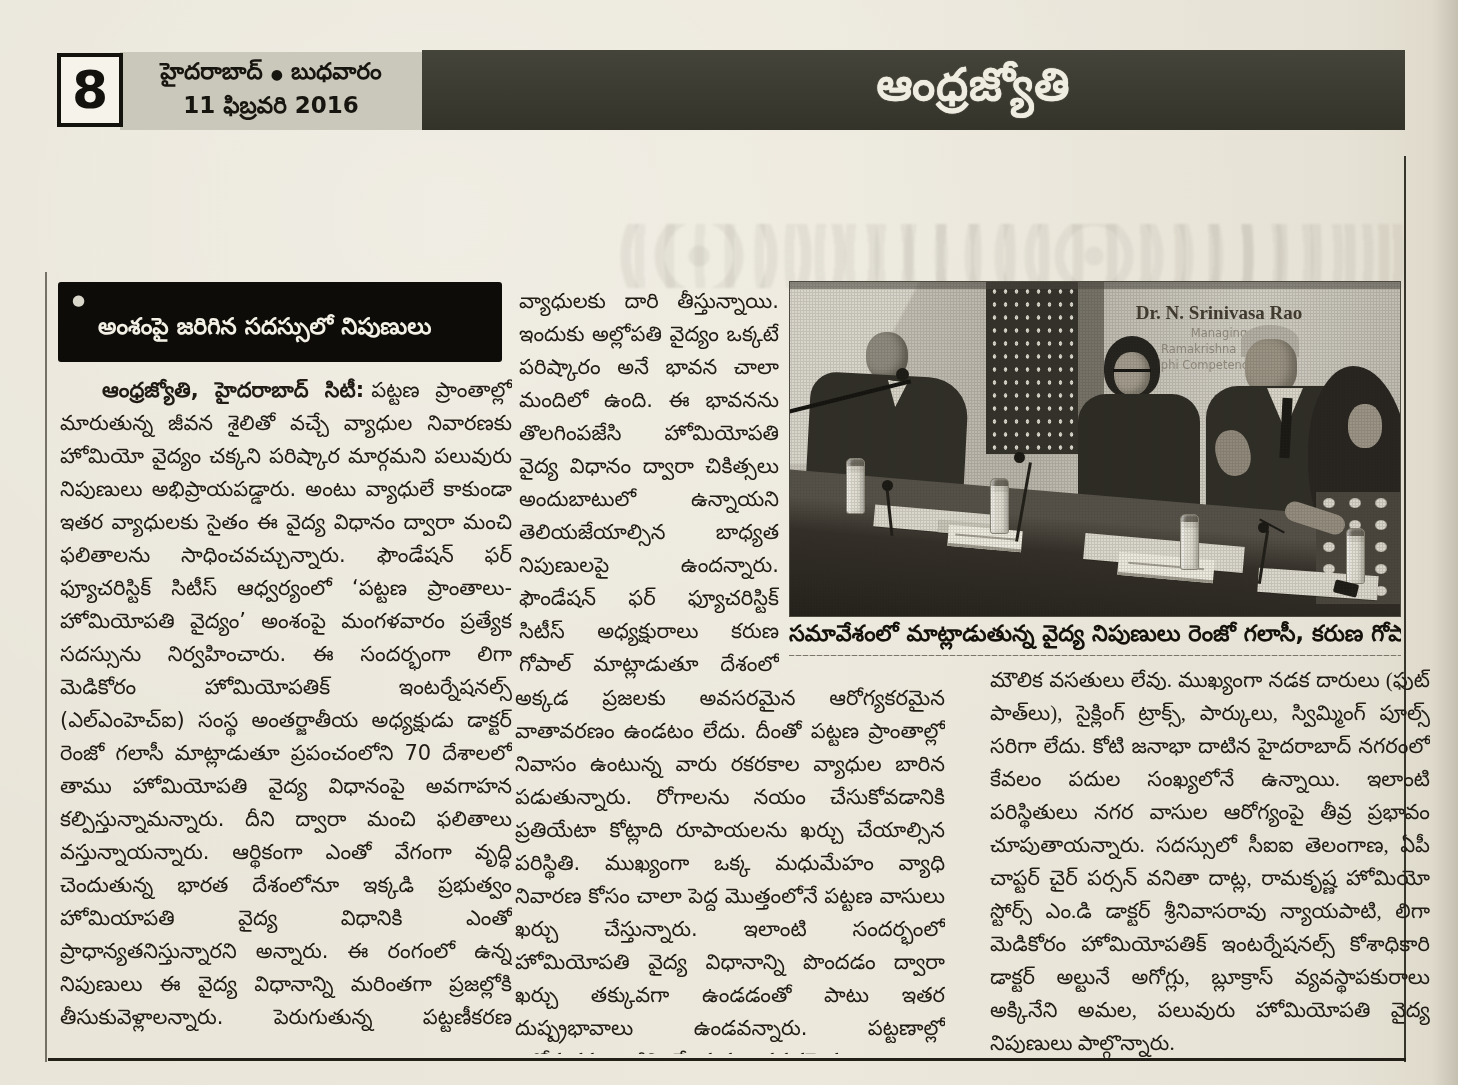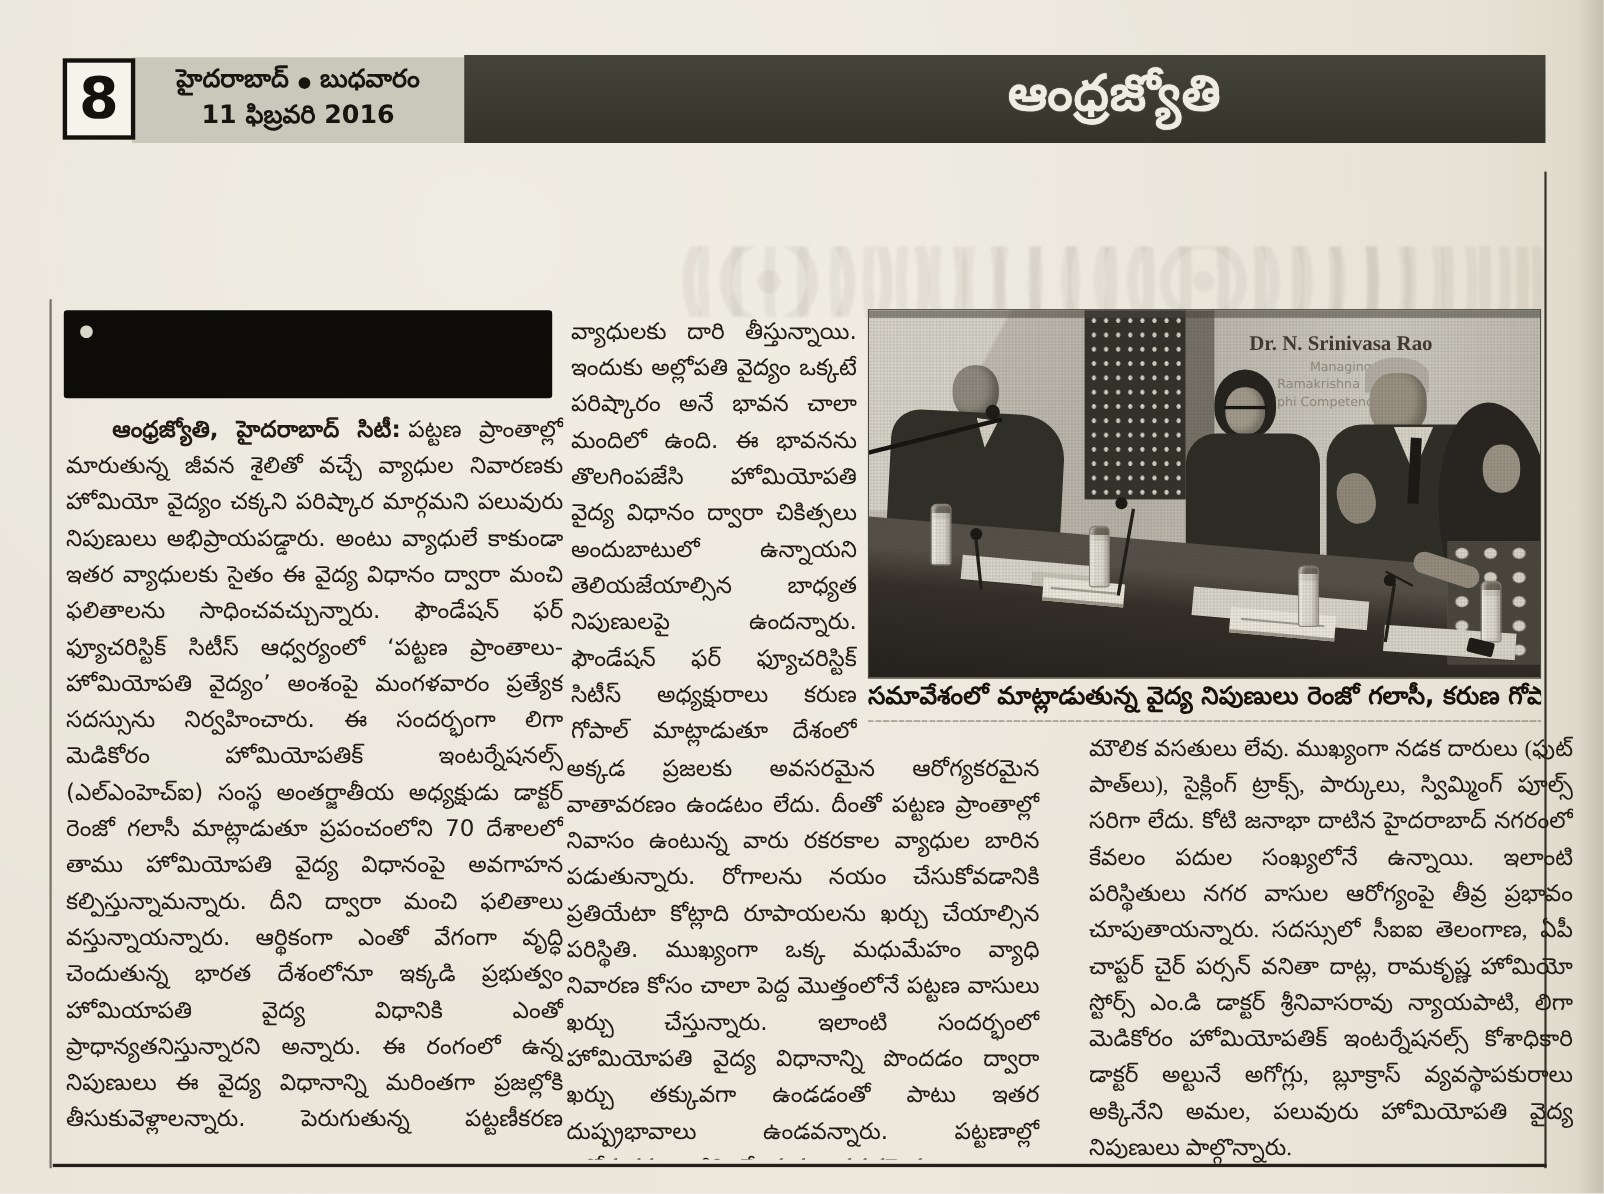--- a/index.html
+++ b/index.html
@@ -35,21 +35,21 @@
     background:#f5f3ea;border:4px solid #14120d;box-sizing:border-box;
     display:flex;align-items:center;justify-content:center;
     font-size:52px;font-weight:bold;color:#14120d;
   }
   .brand-bar{
     position:absolute;left:422px;top:50px;width:983px;height:80px;
     background:linear-gradient(180deg,#45443a,#34332a);
   }
   .brand-name{
     position:absolute;left:50%;top:50%;
-    transform:translate(-50%,-50%);margin-left:100px;
+    transform:translate(-50%,-50%);margin-left:60px;
     color:#efece1;font-size:45px;font-weight:bold;letter-spacing:1px;
     text-shadow:0 0 1px #efece1;
     white-space:nowrap;
   }
 
   
   .headline{
     position:absolute;left:58px;top:158px;width:1348px;height:122px;
     font-size:75px;line-height:1.3;font-weight:900;color:#14110c;
     text-shadow:1.2px 0 0 #14110c, -0.6px 0 0 #14110c;
@@ -188,20 +188,21 @@
   <div class="ghost-bleed"></div>
 
   <div class="rule-left"></div>
   <div class="rule-right"></div>
   <div class="rule-bottom"></div>
 
   <div class="subhead">
     <div class="l1">
       <span class="bullet">●</span>
     </div>
+    <div class="l2">అంశంపై జరిగిన సదస్సులో నిపుణులు</div>
   </div>
 
   <div class="bodycol col1">
     <span class="dateline">ఆంధ్రజ్యోతి, హైదరాబాద్ సిటీ:</span><span>పట్టణ ప్రాంతాల్లో మారుతున్న జీవన శైలితో వచ్చే వ్యాధుల నివారణకు హోమియో వైద్యం చక్కని పరిష్కార మార్గమని పలువురు నిపుణులు అభిప్రాయపడ్డారు. అంటు వ్యాధులే కాకుండా ఇతర వ్యాధులకు సైతం ఈ వైద్య విధానం ద్వారా మంచి ఫలితాలను సాధించవచ్చున్నారు. ఫౌండేషన్ ఫర్ ఫ్యూచరిస్టిక్ సిటీస్ ఆధ్వర్యంలో ‘పట్టణ ప్రాంతాలు-హోమియోపతి వైద్యం’ అంశంపై మంగళవారం ప్రత్యేక సదస్సును నిర్వహించారు. ఈ సందర్భంగా లిగా మెడికోరం హోమియోపతిక్ ఇంటర్నేషనల్స్ (ఎల్ఎంహెచ్ఐ) సంస్థ అంతర్జాతీయ అధ్యక్షుడు డాక్టర్ రెంజో గలాసీ మాట్లాడుతూ ప్రపంచంలోని 70 దేశాలలో తాము హోమియోపతి వైద్య విధానంపై అవగాహన కల్పిస్తున్నామన్నారు. దీని ద్వారా మంచి ఫలితాలు వస్తున్నాయన్నారు. ఆర్థికంగా ఎంతో వేగంగా వృద్ధి చెందుతున్న భారత దేశంలోనూ ఇక్కడి ప్రభుత్వం హోమియాపతి వైద్య విధానికి ఎంతో ప్రాధాన్యతనిస్తున్నారని అన్నారు. ఈ రంగంలో ఉన్న నిపుణులు ఈ వైద్య విధానాన్ని మరింతగా ప్రజల్లోకి తీసుకువెళ్లాలన్నారు. పెరుగుతున్న పట్టణీకరణ నేపథ్యంలో జీవనశైలిలో ఎన్నో మార్పులు వస్తున్నాయి. ఇవి తీవ్ర అనారోగ్యాలకు,</span>
   </div>
   <div class="bodycol col2">వ్యాధులకు దారి తీస్తున్నాయి. ఇందుకు అల్లోపతి వైద్యం ఒక్కటే పరిష్కారం అనే భావన చాలా మందిలో ఉంది. ఈ భావనను తొలగింపజేసి హోమియోపతి వైద్య విధానం ద్వారా చికిత్సలు అందుబాటులో ఉన్నాయని తెలియజేయాల్సిన బాధ్యత నిపుణులపై ఉందన్నారు. ఫౌండేషన్ ఫర్ ఫ్యూచరిస్టిక్ సిటీస్ అధ్యక్షురాలు కరుణ గోపాల్ మాట్లాడుతూ దేశంలో పట్టణీకరణ పెరుగుతున్నా,</div>
   <div class="bodycol col3">అక్కడ ప్రజలకు అవసరమైన ఆరోగ్యకరమైన వాతావరణం ఉండటం లేదు. దీంతో పట్టణ ప్రాంతాల్లో నివాసం ఉంటున్న వారు రకరకాల వ్యాధుల బారిన పడుతున్నారు. రోగాలను నయం చేసుకోవడానికి ప్రతియేటా కోట్లాది రూపాయలను ఖర్చు చేయాల్సిన పరిస్థితి. ముఖ్యంగా ఒక్క మధుమేహం వ్యాధి నివారణ కోసం చాలా పెద్ద మొత్తంలోనే పట్టణ వాసులు ఖర్చు చేస్తున్నారు. ఇలాంటి సందర్భంలో హోమియోపతి వైద్య విధానాన్ని పొందడం ద్వారా ఖర్చు తక్కువగా ఉండడంతో పాటు ఇతర దుష్ప్రభావాలు ఉండవన్నారు. పట్టణాల్లో ఆరోగ్యకరంగా జీవించేందుకు అవసరమైన</div>
   <div class="bodycol col4">మౌలిక వసతులు లేవు. ముఖ్యంగా నడక దారులు (ఫుట్ పాత్‌లు), సైక్లింగ్ ట్రాక్స్, పార్కులు, స్విమ్మింగ్ పూల్స్ సరిగా లేదు. కోటి జనాభా దాటిన హైదరాబాద్ నగరంలో కేవలం పదుల సంఖ్యలోనే ఉన్నాయి. ఇలాంటి పరిస్థితులు నగర వాసుల ఆరోగ్యంపై తీవ్ర ప్రభావం చూపుతాయన్నారు. సదస్సులో సీఐఐ తెలంగాణ, ఏపీ చాప్టర్ చైర్ పర్సన్ వనితా దాట్ల, రామకృష్ణ హోమియో స్టోర్స్ ఎం.డి డాక్టర్ శ్రీనివాసరావు న్యాయపాటి, లిగా మెడికోరం హోమియోపతిక్ ఇంటర్నేషనల్స్ కోశాధికారి డాక్టర్ అల్టునే అగోగ్లు, బ్లూక్రాస్ వ్యవస్థాపకురాలు అక్కినేని అమల, పలువురు హోమియోపతి వైద్య నిపుణులు పాల్గొన్నారు.</div>
 
   <div class="photo">

